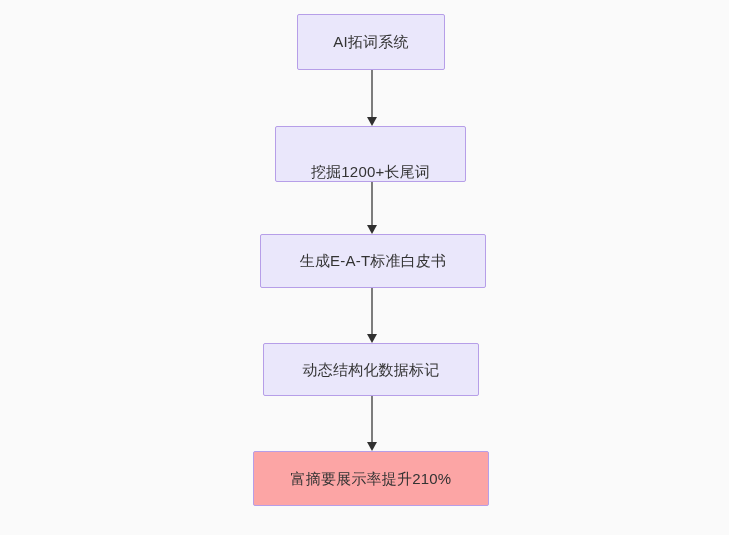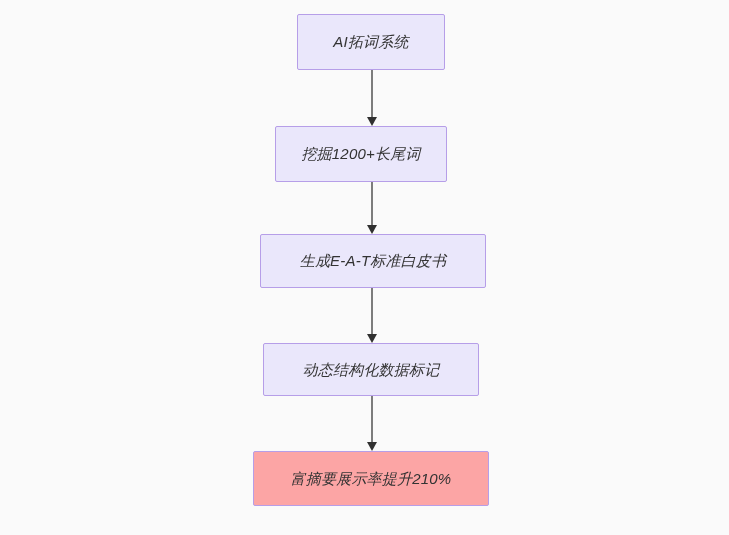--- a/index.html
+++ b/index.html
@@ -12,21 +12,20 @@
     height: 535px;
     background: #fafafa;
     font-family: "Liberation Sans", "DejaVu Sans", sans-serif;
     overflow: hidden;
   }
   #flow-canvas {
     position: relative;
     width: 729px;
     height: 535px;
     background: #fafafa;
-    font-style: italic;
   }
   .node {
     position: absolute;
     box-sizing: border-box;
     background: #eae7fb;
     border: 1.5px solid #b69ee8;
     border-radius: 2px;
     display: flex;
     align-items: center;
     justify-content: center;
@@ -79,21 +78,21 @@
     <div class="edge-arrow" style="top: 46px; border-top-color: rgb(48, 48, 48);"></div>
   </div>
   <div class="edge" style="left: 371px; top: 396px; width: 2px; height: 55px;">
     <div class="edge-line" style="height: 48px; background: rgb(124, 124, 124);"></div>
     <div class="edge-arrow" style="top: 46px; border-top-color: rgb(48, 48, 48);"></div>
   </div>
 
   <div class="node" style="left: 297px; top: 14px; width: 148px; height: 56px; background: rgb(234, 231, 251); border-color: rgb(182, 158, 232);">
     <span class="node-label" style="color: rgb(51, 51, 51);">AI拓词系统</span>
   </div>
-  <div class="node" style="left: 275px; top: 126px; width: 172px; height: 56px; background: rgb(234, 231, 251); border-color: rgb(182, 158, 232);">
+  <div class="node" style="left: 275px; top: 126px; width: 191px; height: 56px; background: rgb(234, 231, 251); border-color: rgb(182, 158, 232); align-items: flex-end;">
     <span class="node-label" style="color: rgb(51, 51, 51);">挖掘1200+长尾词</span>
   </div>
   <div class="node" style="left: 260px; top: 234px; width: 226px; height: 54px; background: rgb(234, 231, 251); border-color: rgb(182, 158, 232);">
     <span class="node-label" style="color: rgb(51, 51, 51);">生成E-A-T标准白皮书</span>
   </div>
   <div class="node" style="left: 263px; top: 343px; width: 216px; height: 53px; background: rgb(234, 231, 251); border-color: rgb(182, 158, 232);">
     <span class="node-label" style="color: rgb(51, 51, 51);">动态结构化数据标记</span>
   </div>
   <div class="node" style="left: 253px; top: 451px; width: 236px; height: 55px; background: #fca5a5; border-color: rgb(182, 158, 232);">
     <span class="node-label" style="color: rgb(51, 51, 51);">富摘要展示率提升210%</span>

